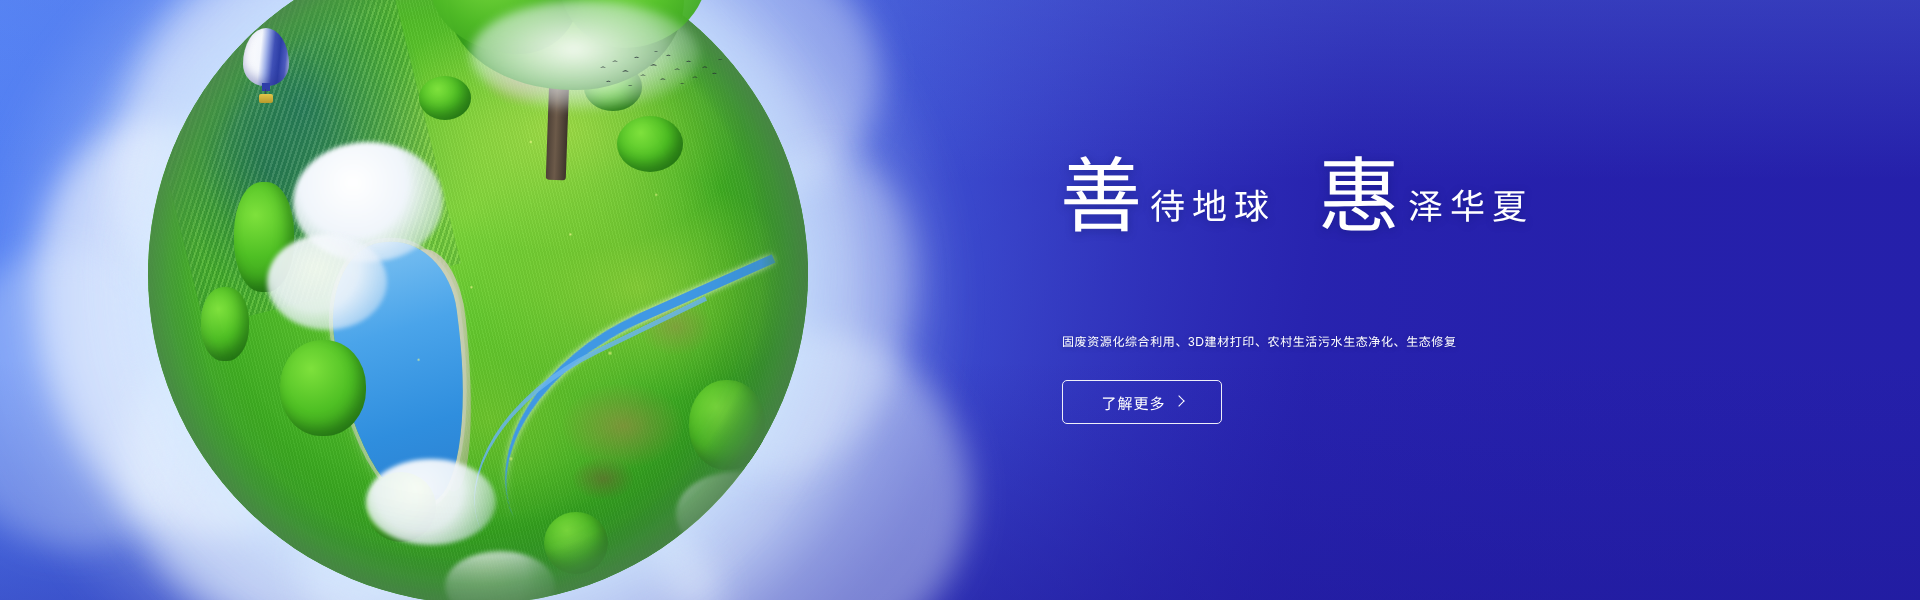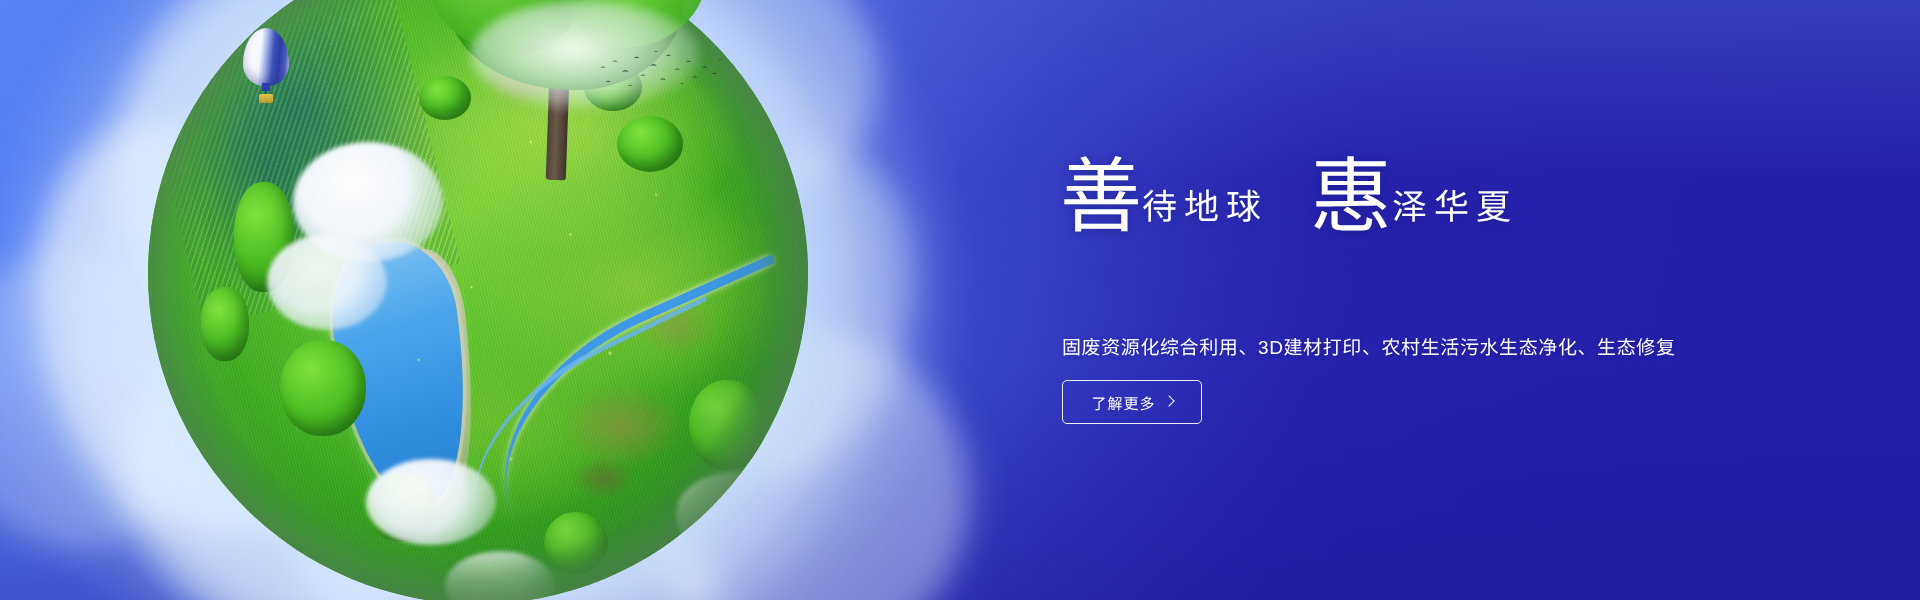--- a/index.html
+++ b/index.html
@@ -394,51 +394,51 @@
     position: relative;
     top: 6px;
   }
   .hl-small {
     font-family: "DejaVu Serif", "Liberation Serif", serif;
     font-size: 35px;
     line-height: 1;
     font-weight: 400;
     letter-spacing: 7px;
     color: #ffffff;
-    margin-left: 0;
+    margin-left: 8px;
     text-shadow: 0 2px 8px rgba(10,20,90,0.35);
   }
 
   .subtitle {
     position: absolute;
     left: 2px;
     top: 278px;
     font-size: 25px;
     letter-spacing: 7.5px;
     color: #ffffff;
     white-space: nowrap;
     text-shadow: 0 1px 6px rgba(10,20,90,0.35);
   }
 
   .desc {
     position: absolute;
     left: 2px;
     top: 332px;
-    font-size: 19px;
+    font-size: 12px;
     letter-spacing: 0.6px;
     color: #ffffff;
     white-space: nowrap;
     text-shadow: 0 1px 5px rgba(10,20,90,0.35);
   }
 
   .cta {
     position: absolute;
     left: 2px;
     top: 380px;
-    width: 140px;
+    width: 160px;
     height: 44px;
     border: 1px solid rgba(255,255,255,0.92);
     border-radius: 5px;
     background: transparent;
     color: #ffffff;
     font-family: "Liberation Sans", "DejaVu Sans", sans-serif;
     font-size: 15px;
     letter-spacing: 1px;
     cursor: pointer;
     display: flex;

